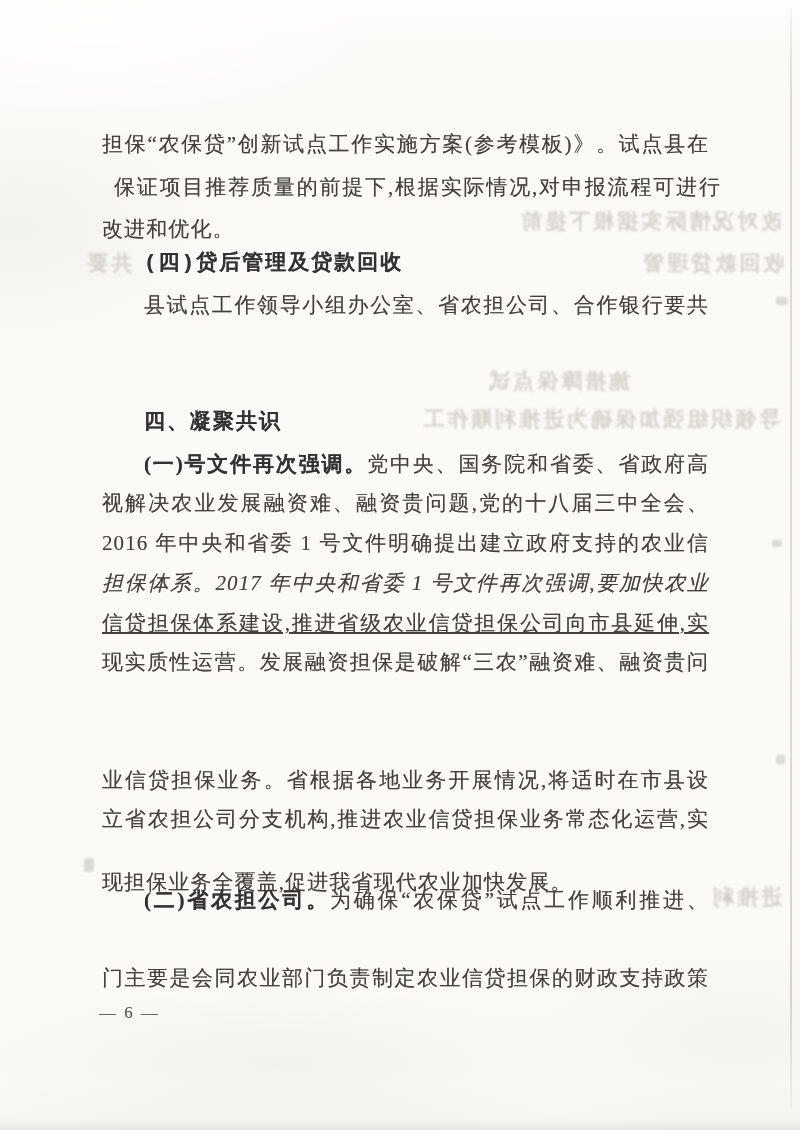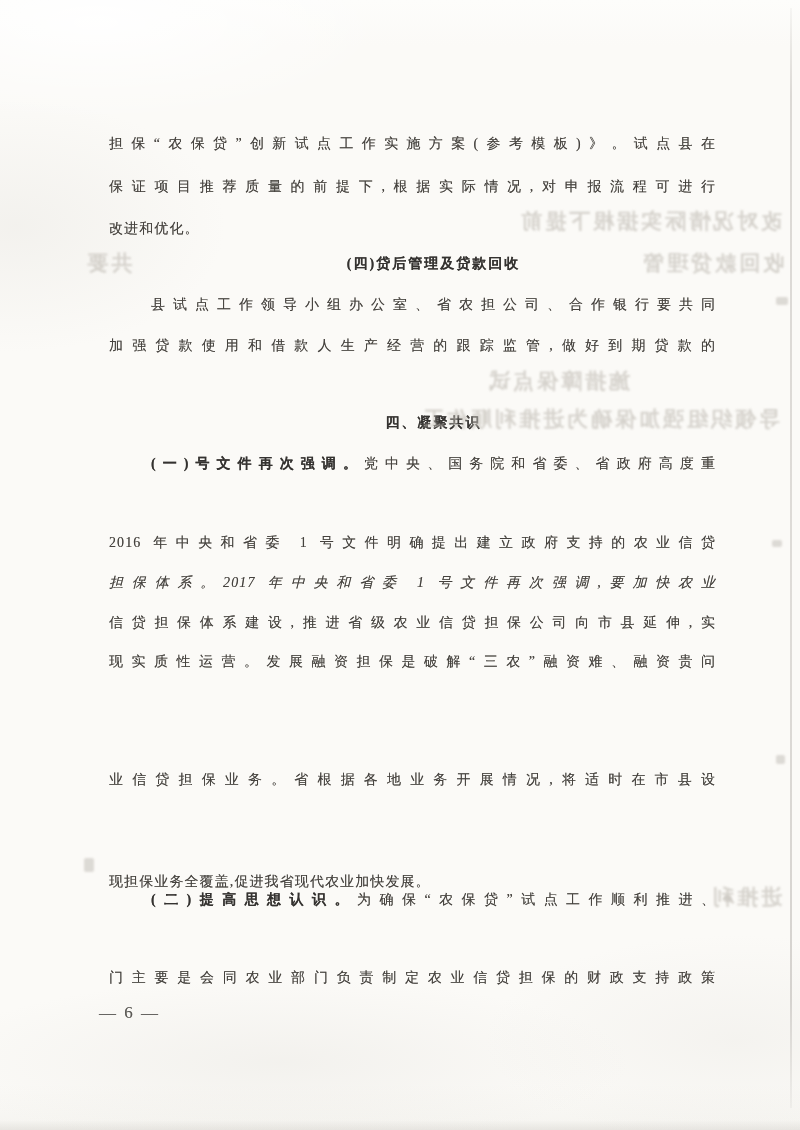--- a/index.html
+++ b/index.html
@@ -12,29 +12,29 @@
     position:relative;width:800px;height:1130px;overflow:hidden;
     background:
       radial-gradient(ellipse 420px 140px at 12% 2%, rgba(255,255,255,.9), rgba(255,255,255,0) 70%),
       radial-gradient(ellipse 300px 180px at 2% 20%, rgba(214,211,204,.22), rgba(214,211,204,0) 70%),
       radial-gradient(ellipse 500px 120px at 35% 94%, rgba(210,207,200,.20), rgba(210,207,200,0) 70%),
       radial-gradient(ellipse 360px 150px at 92% 92%, rgba(214,211,204,.18), rgba(214,211,204,0) 70%),
       linear-gradient(180deg,#fdfdfb 0%, #fbfaf7 4%, #fbfaf7 96%, #f5f4f0 100%);
   }
   .textblock{position:absolute;left:97px;top:0;width:607px;height:1130px;}
   .line{
-    position:absolute;left:12px;width:607px;height:30px;
-    font-size:14px;line-height:30px;letter-spacing:1.1px;
+    position:absolute;left:5px;width:607px;height:30px;
+    font-size:21px;line-height:30px;letter-spacing:1.1px;
     color:#45423e;white-space:nowrap;
     text-shadow:0 0 .45px rgba(70,66,60,.55);
   }
   .line.fill{white-space:normal;text-align:justify;text-align-last:justify;overflow:hidden;}
   .line.indent{padding-left:42px;width:565px;}
   .line .b{font-weight:700;color:#343230;text-shadow:0 0 .4px rgba(40,38,34,.7);}
-  .line.heading{font-weight:700;color:#343230;font-family:Liberation Serif, serif;letter-spacing:2px;text-align:center;}
+  .line.heading{font-weight:700;color:#343230;font-family:Liberation Mono, monospace;letter-spacing:2px;}
   .bleed{
     position:absolute;transform:scaleX(-1);
     font-size:21px;line-height:26px;letter-spacing:3px;
     color:#c7c3bc;filter:blur(1.1px);opacity:.72;
     white-space:nowrap;overflow:hidden;height:28px;
     font-weight:700;
   }
   .speck{position:absolute;background:#c9c5bf;filter:blur(1px);opacity:.6;border-radius:2px;}
   .edge-line{
     position:absolute;left:790px;top:8px;width:2px;height:1100px;
@@ -52,34 +52,35 @@
   }
 </style>
 </head>
 <body>
 
 <div class="page">
   <div class="edge-line"></div>
   <div class="bottom-edge"></div>
   <div class="textblock">
       <div class="line fill" style="top: 129px;"><span>担保“农保贷”创新试点工作实施方案(参考模板)》。试点县在</span></div>
-      <div class="line fill" style="top: 172px;"><span>保证项目推荐质量的前提下,根据实际情况,对申报流程可进行</span></div>
+      <div class="line fill" style="top: 172px; margin-left: 12px;"><span>保证项目推荐质量的前提下,根据实际情况,对申报流程可进行</span></div>
       <div class="line" style="top: 214px;"><span>改进和优化。</span></div>
       <div class="line indent heading" style="top: 249px;"><span class="b">(四)贷后管理及贷款回收</span></div>
       <div class="line fill indent" style="top: 290px;"><span>县试点工作领导小组办公室、省农担公司、合作银行要共同</span></div>
-      <div class="line fill" style="top: 331px;"><span>加强贷款使用和借款人生产经营的跟踪监管,做好到期贷款的</span></div>
       <div class="line indent heading" style="top: 408px;"><span class="b">四、凝聚共识</span></div>
       <div class="line fill indent" style="top: 449px;"><span class="b">(一)号文件再次强调。</span><span>党中央、国务院和省委、省政府高度重</span></div>
+      <div class="line fill" style="top: 488px;"><span>视解决农业发展融资难、融资贵问题,党的十八届三中全会、</span></div>
       <div class="line fill" style="top: 528px;"><span>2016 年中央和省委 1 号文件明确提出建立政府支持的农业信贷</span></div>
       <div class="line fill" style="top: 568px; font-style: italic;"><span>担保体系。2017 年中央和省委 1 号文件再次强调,要加快农业</span></div>
-      <div class="line fill" style="top: 608px;"><span>信贷担保体系建设,推进省级农业信贷担保公司向市县延伸,实</span></div>
+      <div class="line fill" style="top: 608px; text-decoration: underline;"><span>信贷担保体系建设,推进省级农业信贷担保公司向市县延伸,实</span></div>
       <div class="line fill" style="top: 647px;"><span>现实质性运营。发展融资担保是破解“三农”融资难、融资贵问</span></div>
       <div class="line fill" style="top: 765px;"><span>业信贷担保业务。省根据各地业务开展情况,将适时在市县设</span></div>
+      <div class="line fill" style="top: 804px;"><span>立省农担公司分支机构,推进农业信贷担保业务常态化运营,实</span></div>
       <div class="line" style="top: 843px; margin-top: 24px;"><span>现担保业务全覆盖,促进我省现代农业加快发展。</span></div>
-      <div class="line fill indent" style="top: 885px;"><span class="b">(二)提高思想认识。</span><span>为确保“农保贷”试点工作顺利推进、</span></div>
+      <div class="line fill indent" style="top: 885px;"><span class="b">(二)省农担公司。</span><span>为确保“农保贷”试点工作顺利推进、</span></div>
       <div class="line fill" style="top: 963px; font-family: Liberation Serif, serif;"><span>门主要是会同农业部门负责制定农业信贷担保的财政支持政策</span></div>
     </div>
   <div class="pagenum">— 6 —</div>
 <div class="bleed" style="top: 208px; left: 430px; width: 352px;">改对况情际实据根下提前</div>
     <div class="bleed" style="top: 250px; left: 598px; width: 186px;">收回款贷理管</div>
     <div class="bleed" style="top: 250px; left: 86px; width: 46px;">共要</div>
     <div class="bleed" style="top: 368px; left: 450px; width: 180px;">施措障保点试</div>
     <div class="bleed" style="top: 406px; left: 298px; width: 482px;">导领织组强加保确为进推利顺作工</div>
     <div class="bleed" style="top: 884px; left: 696px; width: 86px;">进推利</div>
     <div class="speck" style="top: 297px; left: 776px; width: 12px; height: 8px;"></div>

